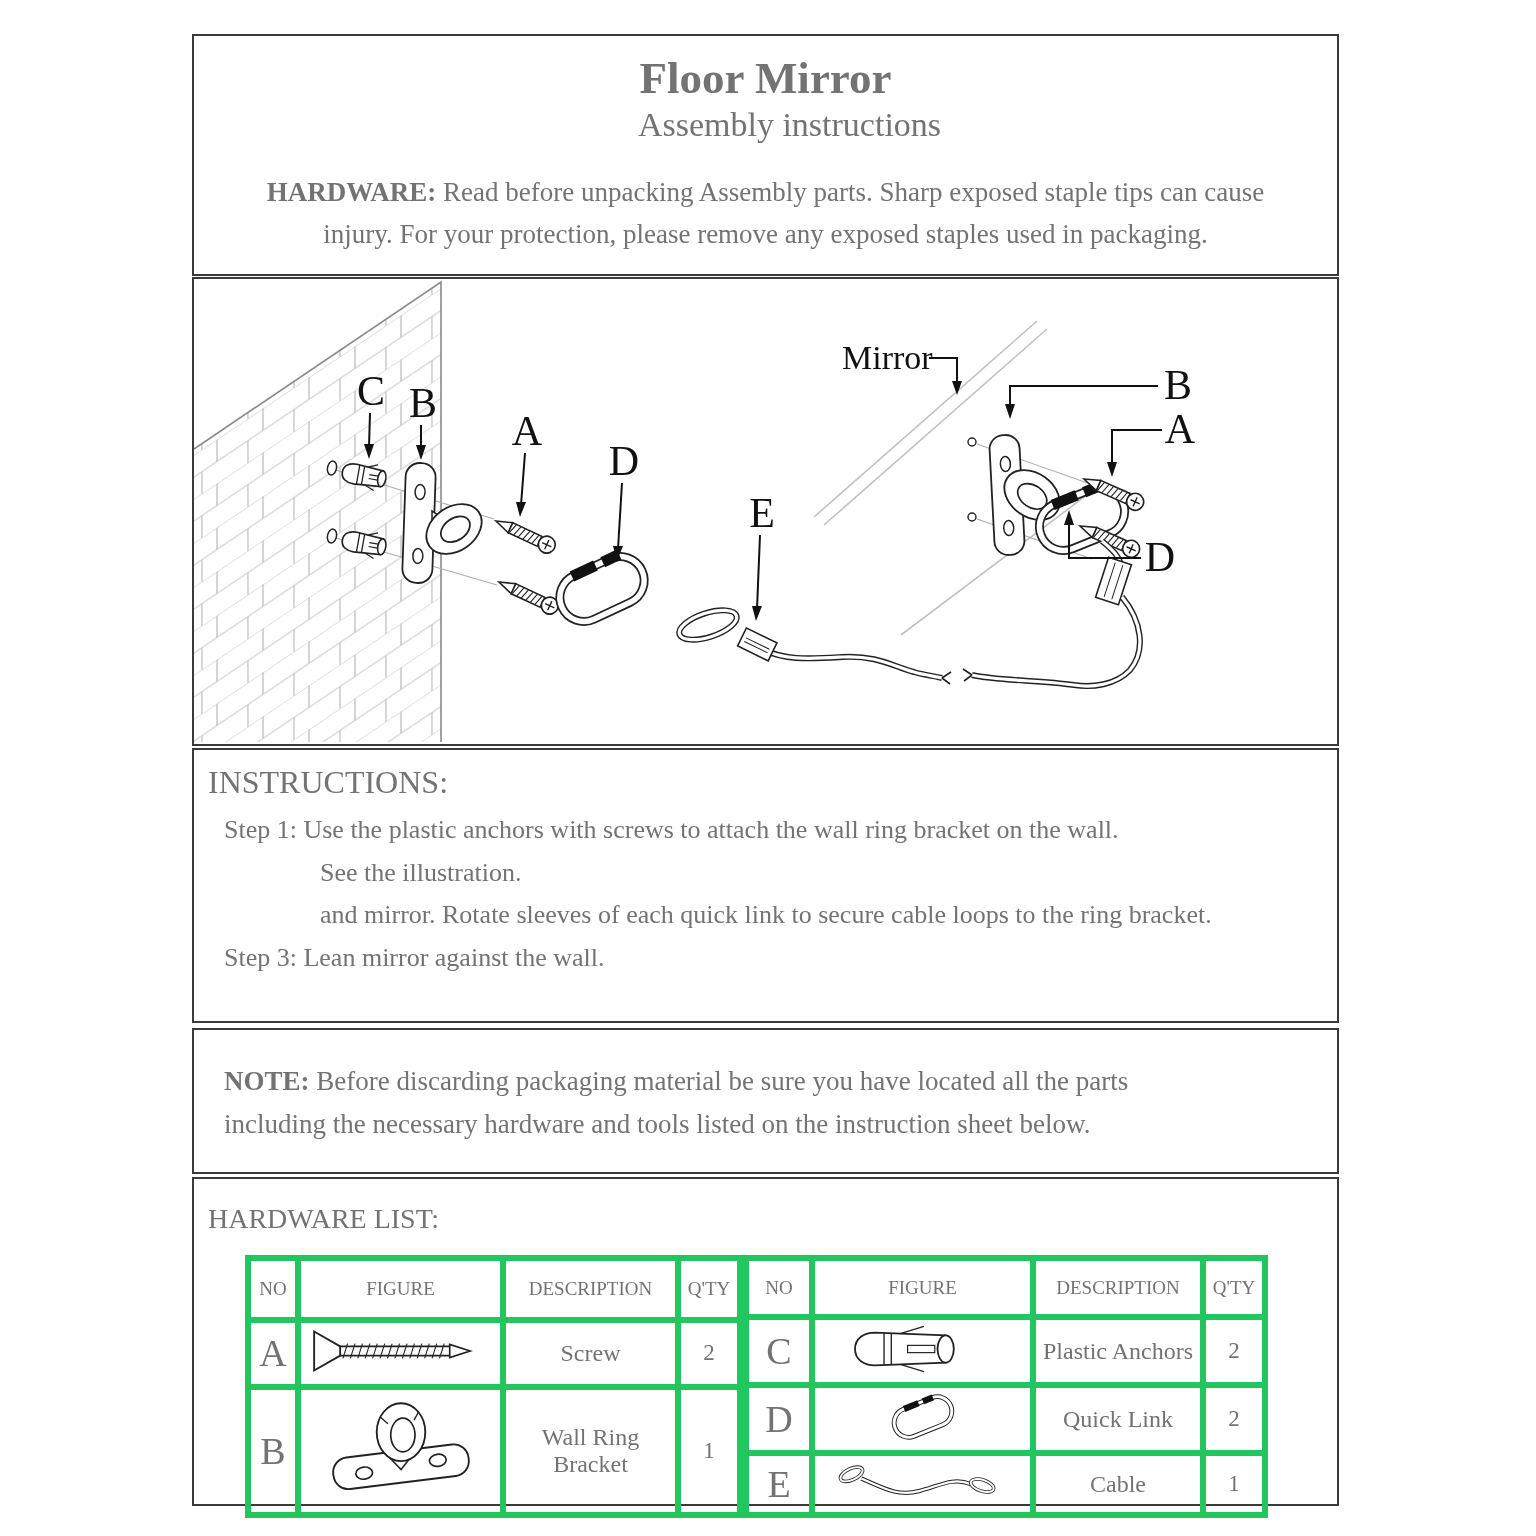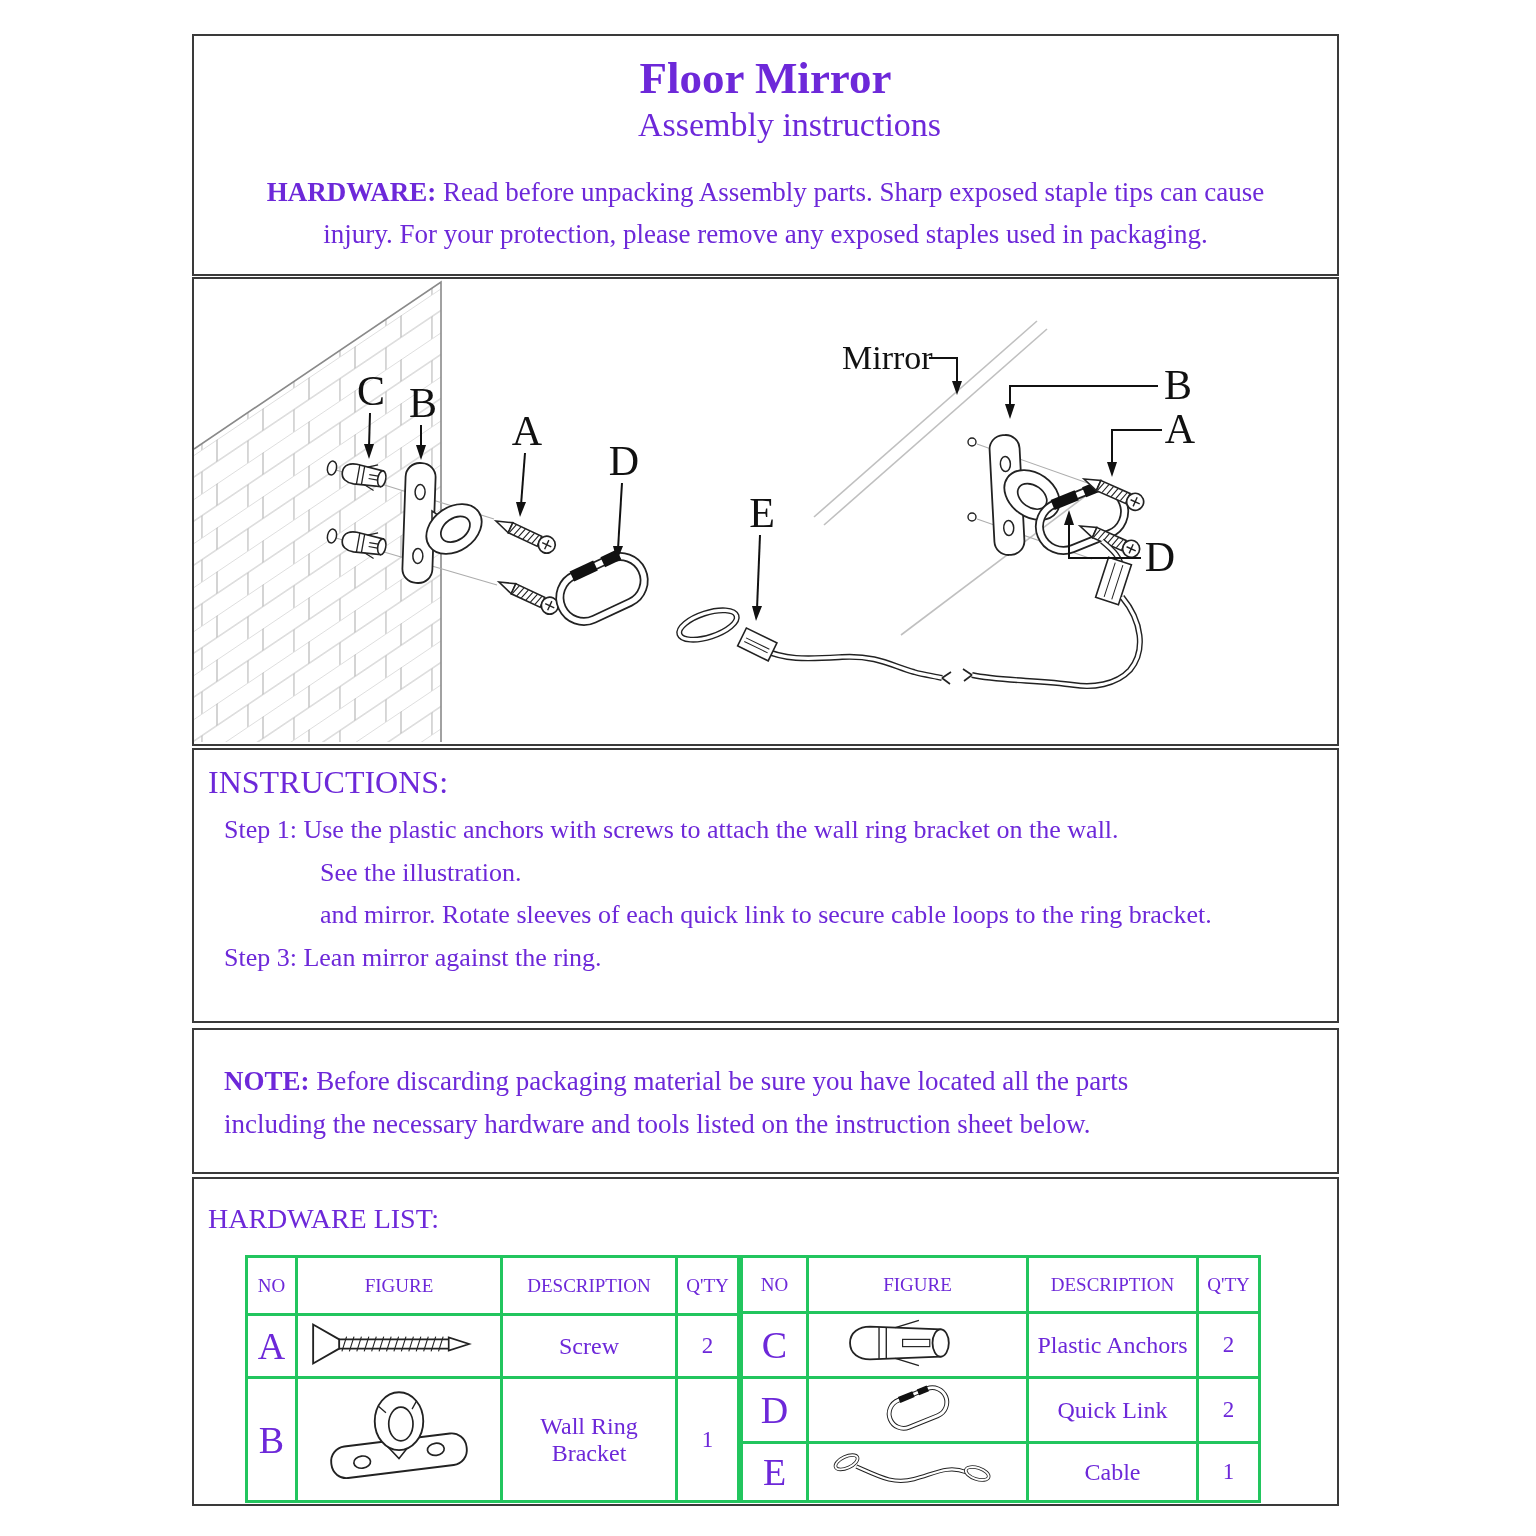--- a/index.html
+++ b/index.html
@@ -1,36 +1,36 @@
 <!DOCTYPE html>
 <html><head>
 <meta charset="utf-8">
 <style>
   html,body{margin:0;padding:0;background:#ffffff;}
   .canvas{position:relative;width:1536px;height:1536px;background:#fff;
-          font-family:"Liberation Serif","DejaVu Serif",serif;color:#6d28d9;}
+          font-family:"Liberation Serif","DejaVu Serif",serif;color:#737373;}
   .sec{position:absolute;left:192px;width:1147px;box-sizing:border-box;
        border:2px solid #3a3a3a;background:#fff;}
   .sec-title{top:34px;height:242px;}
   .sec-illus{top:277px;height:469px;}
   .sec-instr{top:748px;height:275px;}
   .sec-note{top:1028px;height:146px;}
   .sec-hw{top:1177px;height:329px;}
   .doc-title{margin:16px 0 0;text-align:center;font-size:45px;font-weight:bold;}
   .doc-subtitle{margin:2px 0 0;text-align:center;font-size:34px;font-weight:normal;padding-left:48px;}
   .caution{margin-top:28px;text-align:center;font-size:27px;line-height:1.55;padding:0 36px;}
   .b{font-weight:bold;}
   .instr-head{margin:14px 0 0 14px;font-size:32px;}
   .steps{margin:8px 40px 0 30px;font-size:26px;line-height:1.64;}
   .step-cont{margin-left:96px;}
   .note-block{margin:30px 44px 0 30px;font-size:27px;line-height:1.6;}
   .hw-head{margin:24px 0 0 14px;font-size:28px;}
   .hw-tables{position:absolute;left:51px;top:76px;display:flex;}
   table.hw{border-collapse:collapse;table-layout:fixed;}
-  table.hw td,table.hw th{border:3px solid #22c55e;text-align:center;
+  table.hw td,table.hw th{border:6px solid #22c55e;text-align:center;
        vertical-align:middle;padding:0;font-weight:normal;overflow:hidden;}
   th.hdr{font-size:19px;height:53px;}
   td.no-cell{font-size:38px;}
   td.desc-cell{font-size:24px;text-align:left;padding-left:13px;border-radius:7px;}
   td.qty-cell{font-size:23px;}
   .illus-svg{display:block;}
 </style>
 </head>
 <body>
 
@@ -188,21 +188,21 @@
       </g>
     </svg>
   </div>
 
   <div class="sec sec-instr">
     <div class="instr-head">INSTRUCTIONS:</div>
     <div class="steps">
       <div>Step 1: Use the plastic anchors with screws to attach the wall ring bracket on the wall.</div>
       <div class="step-cont">See the illustration.</div>
       <div class="step-cont">and mirror. Rotate sleeves of each quick link to secure cable loops to the ring bracket.</div>
-      <div>Step 3: Lean mirror against the ring.</div>
+      <div>Step 3: Lean mirror against the wall.</div>
     </div>
   </div>
 
   <div class="sec sec-note">
     <div class="note-block">
       <span class="b">NOTE:</span>
       <span>Before discarding packaging material be sure you have located all the parts</span><br>
       <span>including the necessary hardware and tools listed on the instruction sheet below.</span>
     </div>
   </div>

